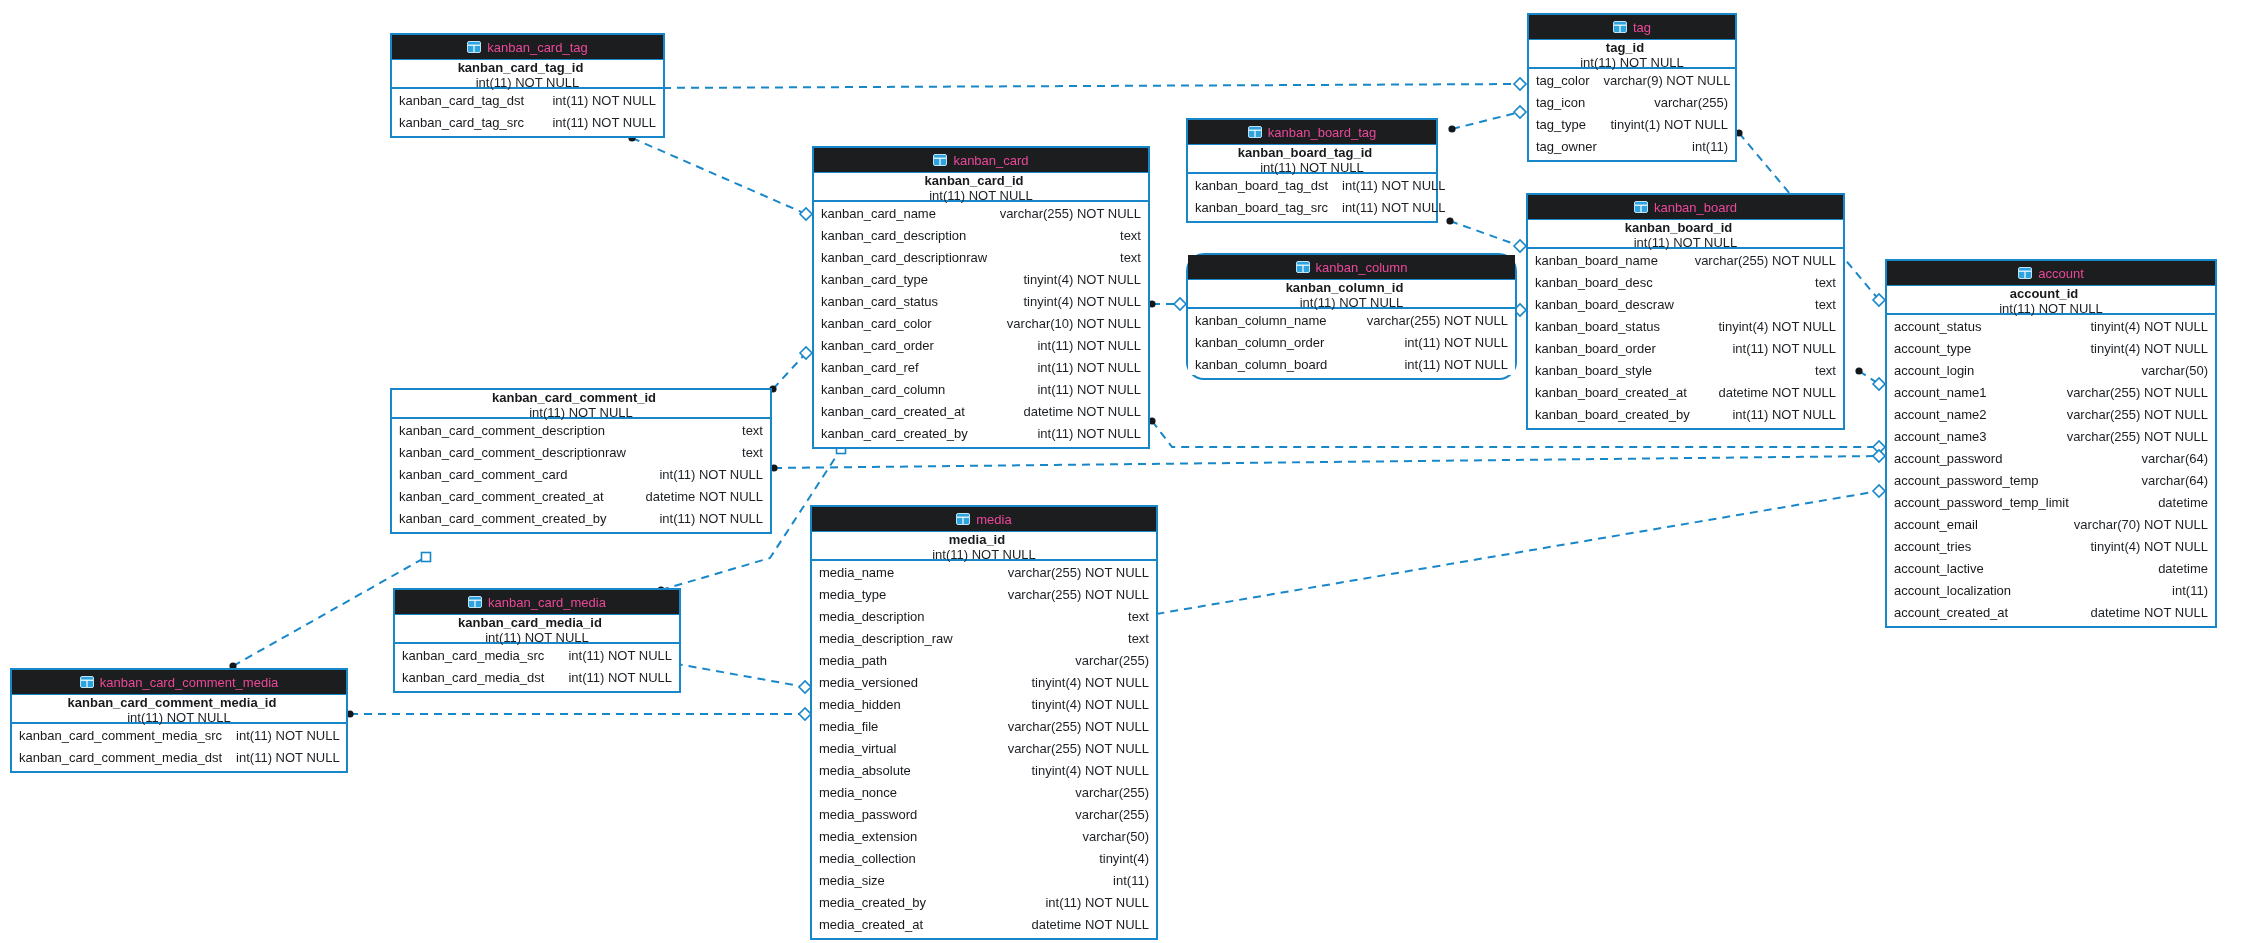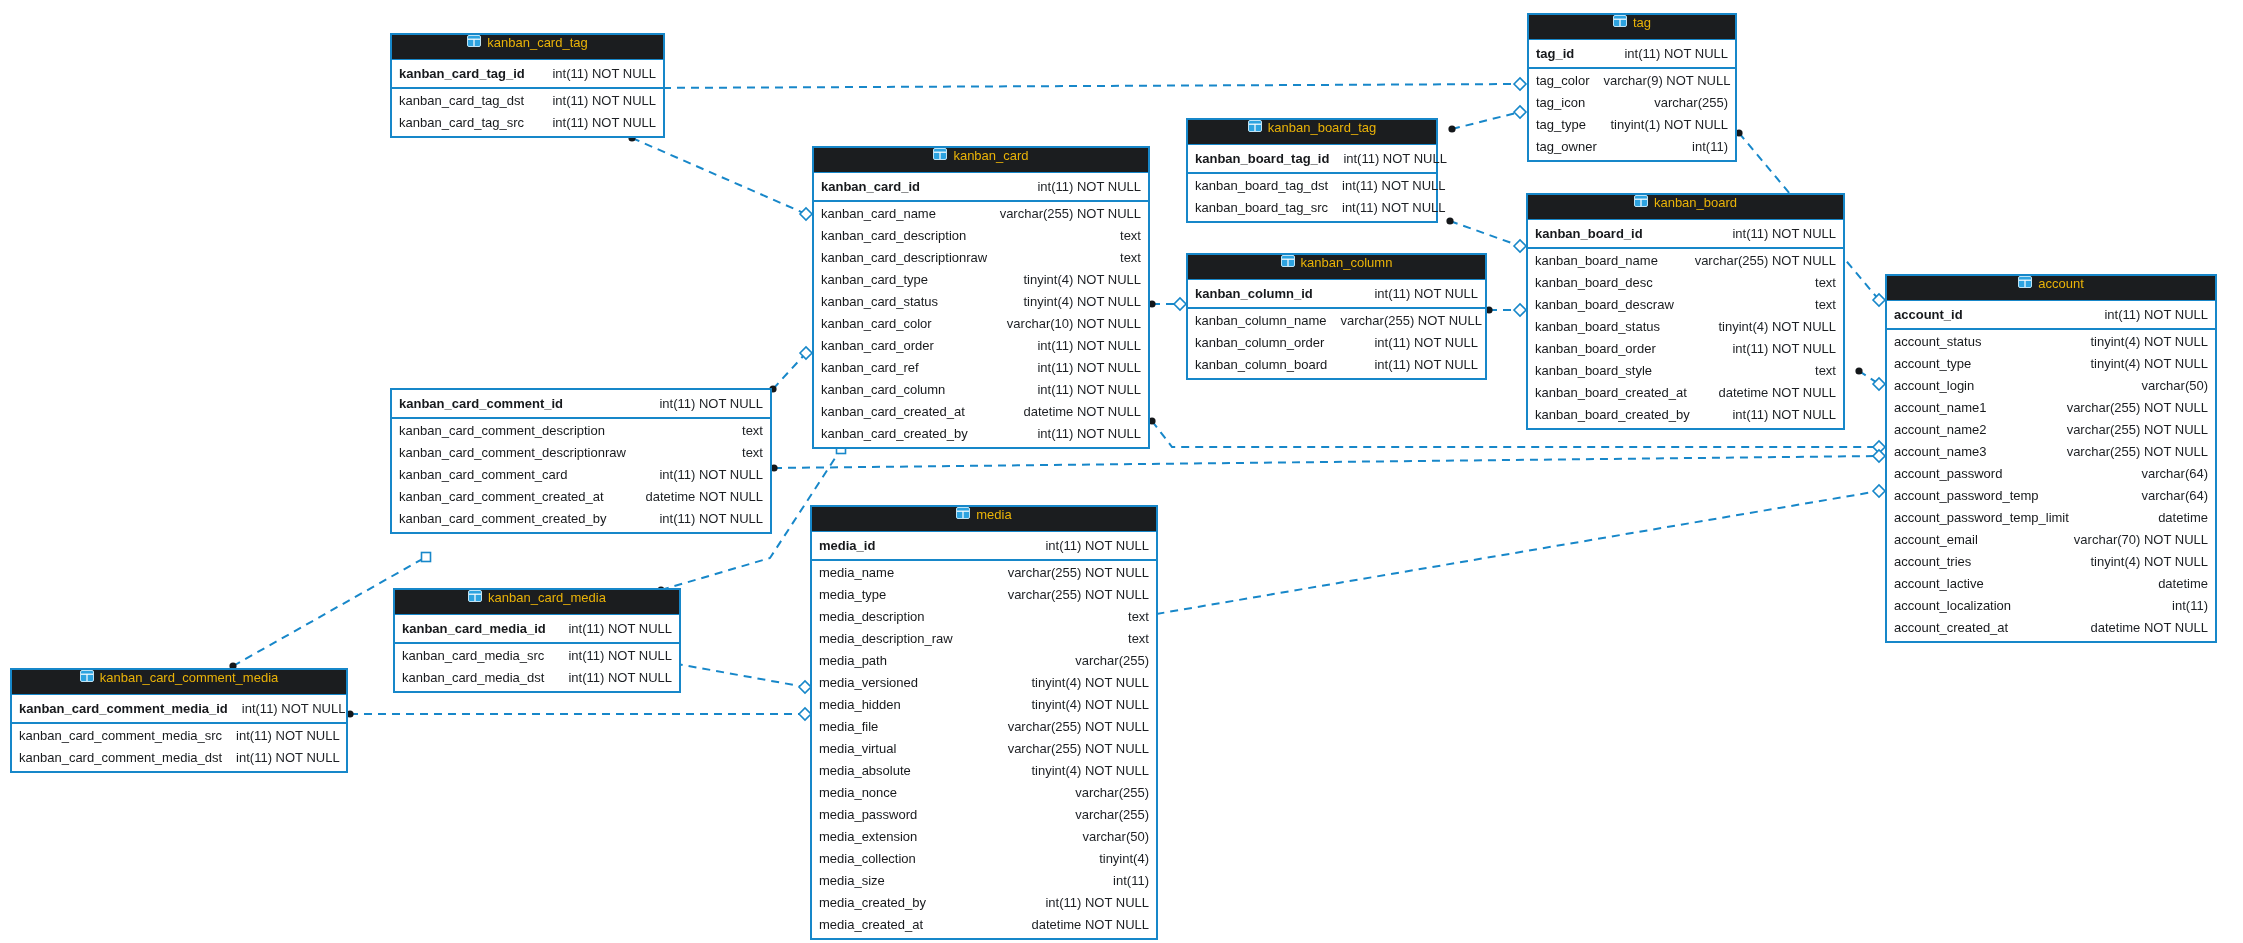--- a/index.html
+++ b/index.html
@@ -18,38 +18,39 @@
     border:2px solid #1787c9;
     box-sizing:border-box;
     padding-bottom:3px;
     font-size:13px;
     color:#17191c;
     white-space:nowrap;
   }
   .tbl-header{
     height:24px;
     background:#1b1d1f;
-    color:#eab308;
+    color:#ec4899;
     display:flex;
-    align-items:flex-start;
+    align-items:center;
     justify-content:center;
     gap:6px;
     border-bottom:1px solid #1787c9;
     cursor:default;
   }
   .tbl-title{font-size:13px;}
   .tbl-icon{display:inline-flex;align-items:center;}
   .pk-row{
     height:27px;
     display:flex;
     align-items:center;
     justify-content:space-between;
     padding:0 7px;
     border-bottom:2px solid #1787c9;
     background:#ffffff;
+    flex-direction:column;
   }
   .pk-row .col-name{font-weight:bold;}
   .col-row{
     height:22px;
     display:flex;
     align-items:center;
     justify-content:space-between;
     padding:0 7px;
     background:#ffffff;
   }
@@ -275,21 +276,21 @@
       </div>
       <div class="col-row">
         <span class="col-name">tag_type</span>
         <span class="col-type">tinyint(1) NOT NULL</span>
       </div>
       <div class="col-row">
         <span class="col-name">tag_owner</span>
         <span class="col-type">int(11)</span>
       </div>
     </div>
-    <div class="table-node" style="left: 1186px; top: 253px; width: 301px;">
+    <div class="table-node" style="left: 1186px; top: 253px; width: 331px; border-radius: 18px;">
       <div class="tbl-header">
         <span class="tbl-icon">
           <svg width="14" height="12" viewBox="0 0 14 12">
             <rect x="0.5" y="0.5" width="13" height="11" rx="1.5" fill="#2da3e0" stroke="#bfe3f5" stroke-width="1"></rect>
             <line x1="1" y1="4.2" x2="13" y2="4.2" stroke="#ffffff" stroke-width="1.2"></line>
             <line x1="7" y1="4.2" x2="7" y2="11" stroke="#ffffff" stroke-width="1.2"></line>
           </svg>
         </span>
         <span class="tbl-title">kanban_column</span>
       </div>
@@ -351,21 +352,21 @@
       </div>
       <div class="col-row">
         <span class="col-name">kanban_board_created_at</span>
         <span class="col-type">datetime NOT NULL</span>
       </div>
       <div class="col-row">
         <span class="col-name">kanban_board_created_by</span>
         <span class="col-type">int(11) NOT NULL</span>
       </div>
     </div>
-    <div class="table-node" style="left: 1885px; top: 274px; width: 332px;">
+    <div class="table-node" style="left: 1885px; top: 259px; width: 332px;">
       <div class="tbl-header">
         <span class="tbl-icon">
           <svg width="14" height="12" viewBox="0 0 14 12">
             <rect x="0.5" y="0.5" width="13" height="11" rx="1.5" fill="#2da3e0" stroke="#bfe3f5" stroke-width="1"></rect>
             <line x1="1" y1="4.2" x2="13" y2="4.2" stroke="#ffffff" stroke-width="1.2"></line>
             <line x1="7" y1="4.2" x2="7" y2="11" stroke="#ffffff" stroke-width="1.2"></line>
           </svg>
         </span>
         <span class="tbl-title">account</span>
       </div>

